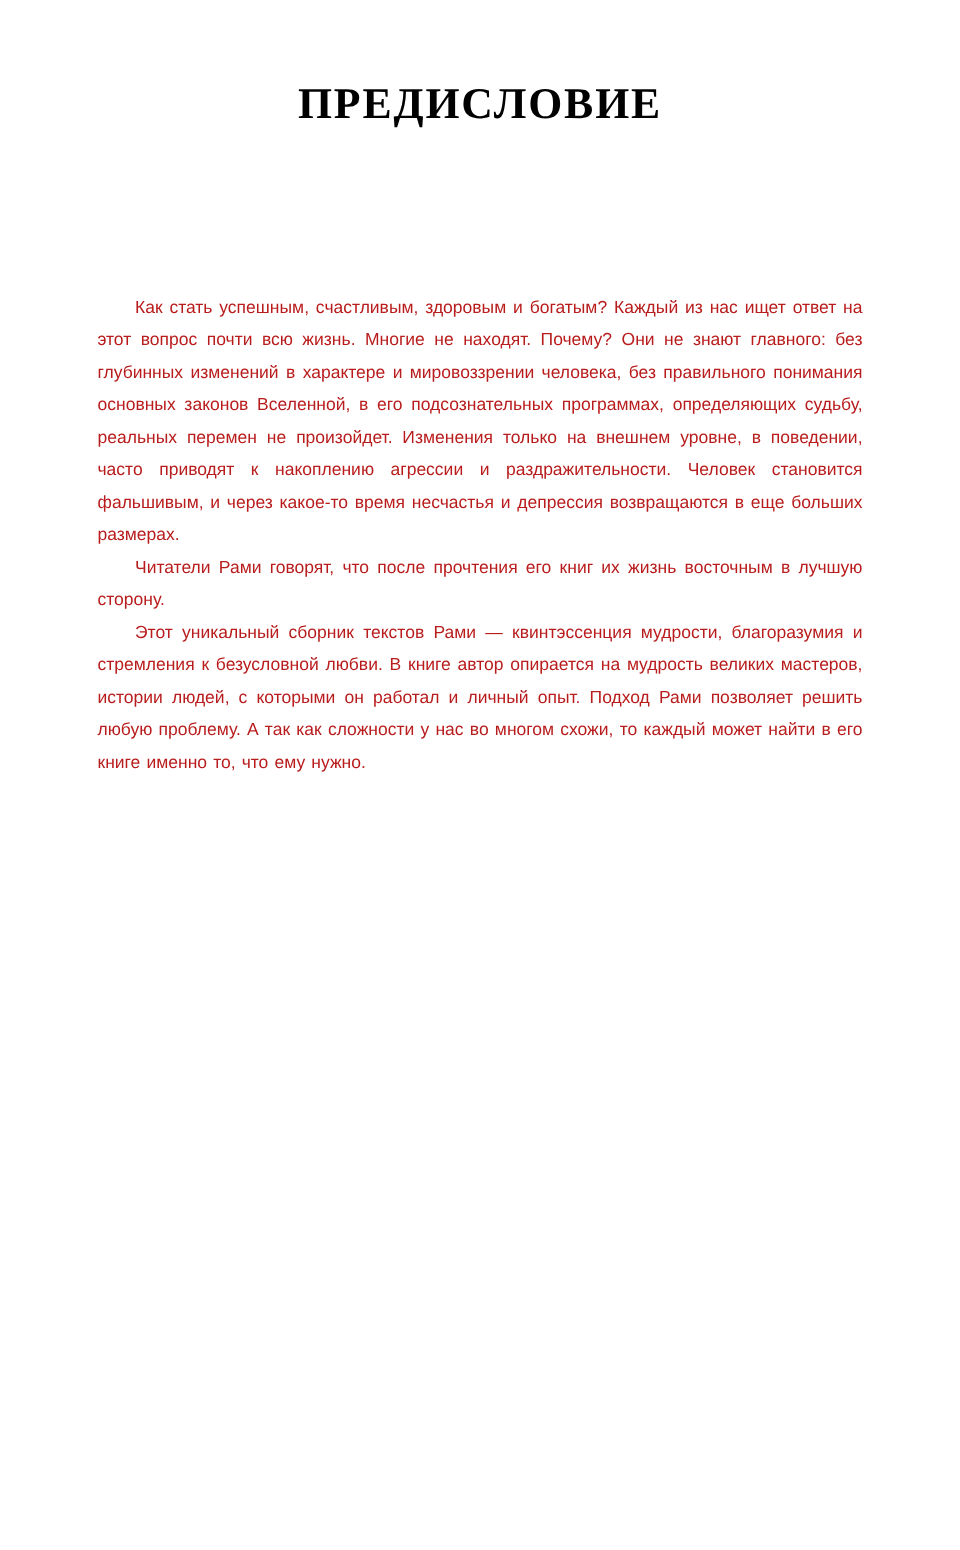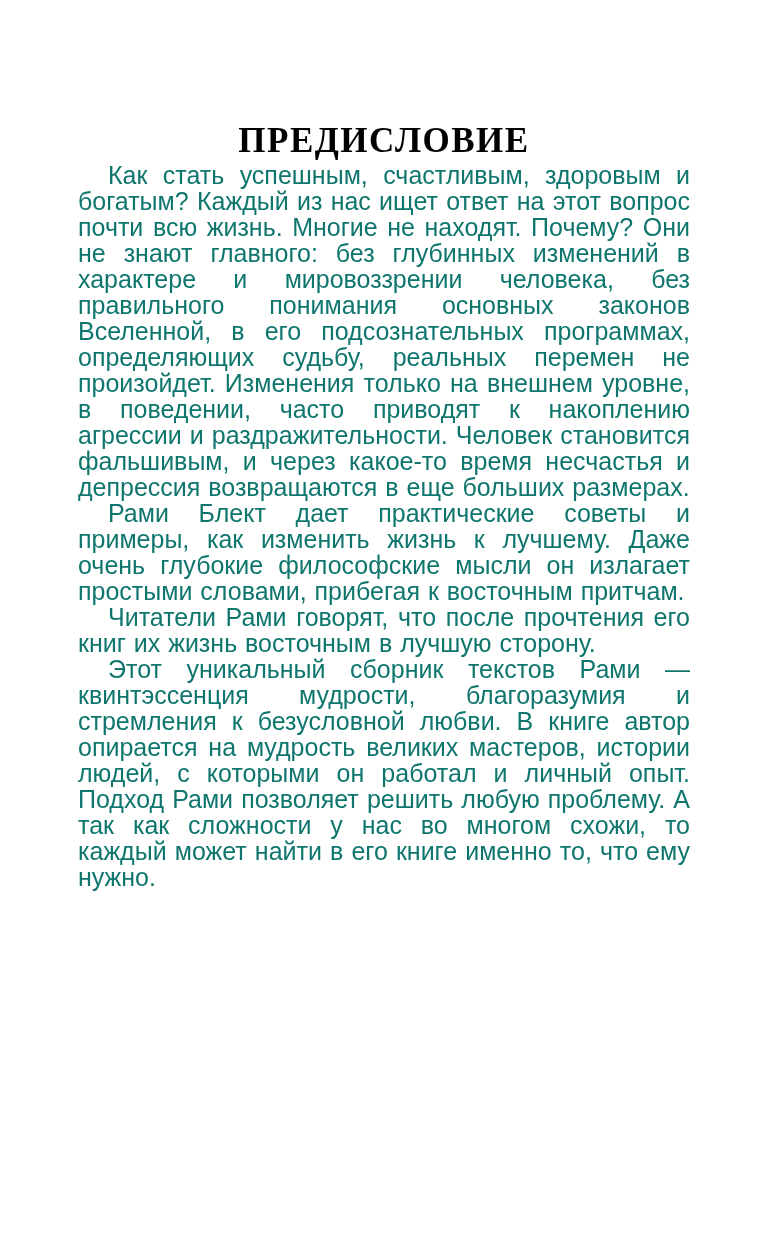--- a/index.html
+++ b/index.html
@@ -8,57 +8,57 @@
     background: #ffffff;
   }
   .page {
     position: relative;
     width: 768px;
     height: 1240px;
     margin: 0 auto;
     background: #ffffff;
     color: #000000;
     box-sizing: border-box;
-    padding: 119px 78px 0 78px;
+    padding: 61px 78px 0 78px;
     overflow: hidden;
     font-family: "Liberation Sans", sans-serif;
   }
   .title {
     margin: 0;
     text-align: center;
     font-family: "Liberation Serif", serif;
     font-weight: bold;
     font-size: 35px;
     line-height: 43px;
     letter-spacing: 1.5px;
     color: #000000;
   }
   .title .title-line {
     display: block;
   }
   .body-text {
-    font-size: 25px;
+    margin-top: 128px;
+    font-size: 14px;
     line-height: 26px;
     text-align: justify;
-    color: #0f766e;
+    color: #b91c1c;
     word-spacing: 1px;
   }
   .body-text p {
     margin: 0;
     padding: 0;
     text-indent: 30px;
   }
 </style>
 </head>
 <body>
 
 <div class="page">
   <h1 class="title">
     <span class="title-line">ПРЕДИСЛОВИЕ</span>
   </h1>
 
   <div class="body-text">
     <p>Как стать успешным, счастливым, здоровым и богатым? Каждый из нас ищет ответ на этот вопрос почти всю жизнь. Многие не находят. Почему? Они не знают главного: без глубинных изменений в характере и мировоззрении человека, без правильного понимания основных законов Вселенной, в его подсознательных программах, определяющих судьбу, реальных перемен не произойдет. Изменения только на внешнем уровне, в поведении, часто приводят к накоплению агрессии и раздражительности. Человек становится фальшивым, и через какое-то время несчастья и депрессия возвращаются в еще больших размерах.</p>
-    <p>Рами Блект дает практические советы и примеры, как изменить жизнь к лучшему. Даже очень глубокие философские мысли он излагает простыми словами, прибегая к восточным притчам.</p>
     <p>Читатели Рами говорят, что после прочтения его книг их жизнь восточным в лучшую сторону.</p>
     <p>Этот уникальный сборник текстов Рами — квинтэссенция мудрости, благоразумия и стремления к безусловной любви. В книге автор опирается на мудрость великих мастеров, истории людей, с которыми он работал и личный опыт. Подход Рами позволяет решить любую проблему. А так как сложности у нас во многом схожи, то каждый может найти в его книге именно то, что ему нужно.</p>
   </div>
 </div>
 
 </body></html>

